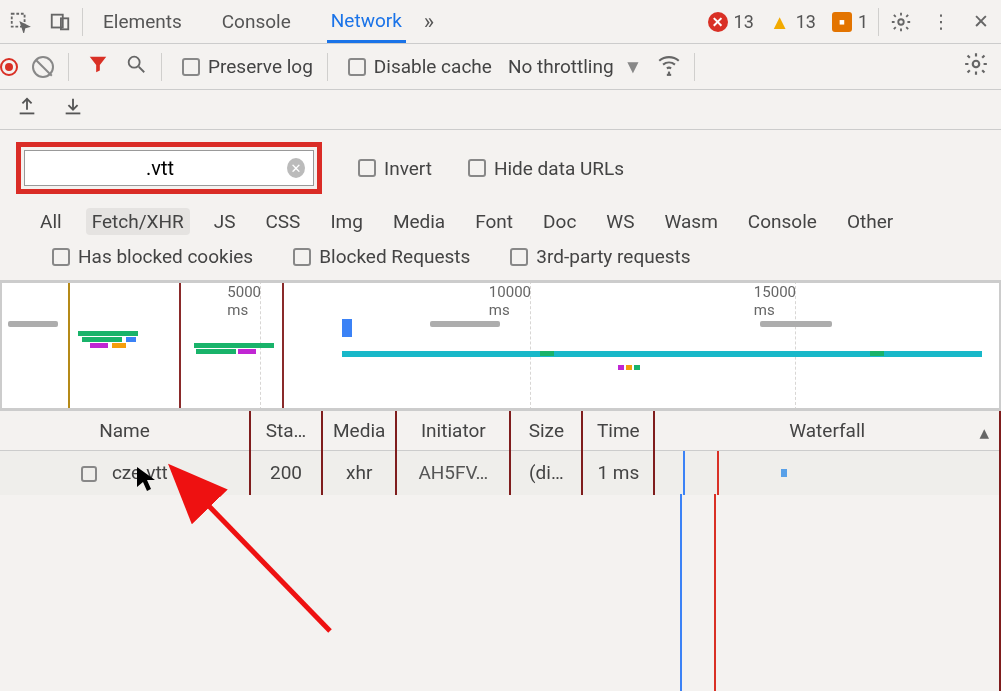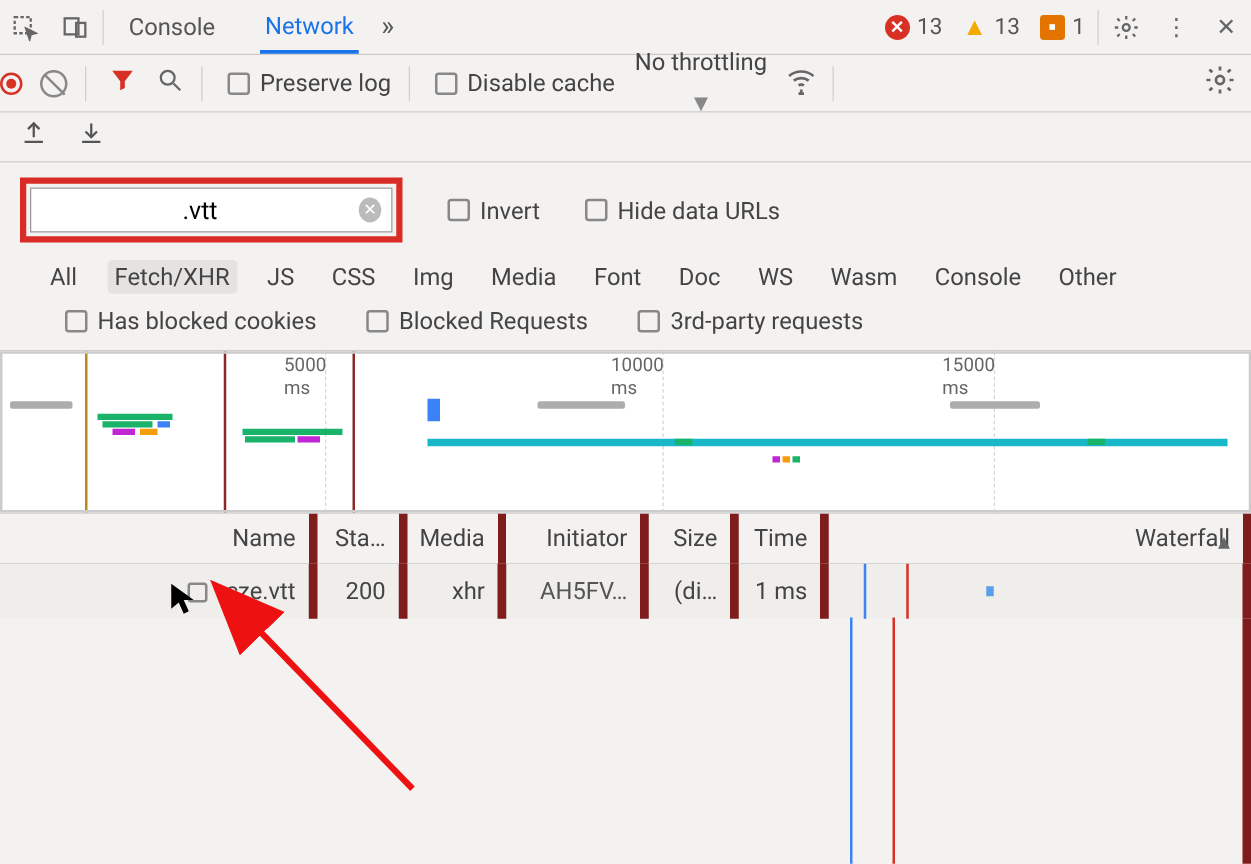--- a/index.html
+++ b/index.html
@@ -23,21 +23,21 @@
   
   .toolbar { display:flex; align-items:center; height:46px; border-bottom:1px solid #ccc; }
   .rec { width:18px; height:18px; border:2px solid #d93025; border-radius:50%; display:flex; align-items:center; justify-content:center; cursor:pointer;}
   .rec::after { content:""; width:8px; height:8px; background:#d93025; border-radius:50%; }
   .clear { width:22px; height:22px; border:2px solid #888; border-radius:50%; position:relative; cursor:pointer; margin-left:14px;}
   .clear::after { content:""; position:absolute; width:22px; height:2px; background:#888; transform:rotate(45deg); top:9px; left:-1px;}
   .funnel { color:#d93025; margin-left:16px; cursor:pointer;}
   .search-icon { color:#666; margin-left:16px; cursor:pointer;}
   .chk { display:flex; align-items:center; gap:8px; margin-left:18px; cursor:pointer;}
   .chk .box { width:18px; height:18px; border:2px solid #888; border-radius:3px;}
-  .throttle { display:flex; align-items:center; gap:10px; margin-left:16px; cursor:pointer;flex-direction:column;}
+  .throttle { display:flex; align-items:center; gap:10px; margin-left:16px; cursor:pointer;}
   .wifi { margin-left:14px; color:#666; }
   .toolbar .gear2 { margin-left:auto; margin-right:12px; color:#666; cursor:pointer;}
 
   
   .ioRow { display:flex; align-items:center; gap:24px; height:40px; border-bottom:1px solid #ccc; padding-left:16px; }
 
   
   .filterRow { display:flex; align-items:center; gap:18px; padding: 12px 16px 6px 16px; position:relative;}
   .filterBoxWrap { border:5px solid #da2c26; padding:3px; display:flex; align-items:center;}
   .filterBox { width: 290px; height:36px; display:flex; align-items:center; border:1px solid #999; background:#fff; padding:0 8px;}
@@ -58,21 +58,21 @@
   .overview .tickLabel { position:absolute; top:2px; transform:translateX(-100%); }
   .track { position:absolute; height:6px; background:#adadad; border-radius:2px;}
   .bar   { position:absolute; height:5px; }
   .vline { position:absolute; top:0; bottom:0; width:2px; }
   .vline.gold { background:#b58a18; }
   .vline.red  { background:#8a2a2a; }
 
   
   .tableWrap { position:relative; }
   table { width:100%; border-collapse: collapse; font-size:19px; }
-  th, td { text-align:right; padding:8px 10px; border-right:7px solid #7f1d1d; }
+  th, td { text-align:center; padding:8px 10px; border-right:2px solid #7f1d1d; }
   th { background:#f4f2f0; border-bottom:1px solid #ccc; font-weight:400; color:#444; position:relative;}
   tr.reqRow { background:#efeeeb; height:44px;}
   .sortInd { position:absolute; right:10px; top:10px; color:#666;}
   .initLink { color:#555; text-decoration-style: solid;}
   .wfCell { position:relative; height:44px; }
   .wfCell .vline { top:0; bottom:0;}
   .reqBar { position:absolute; top:18px; height:8px; background:#58a0e8;}
 
   
   .arrow { position:absolute; pointer-events:none; }
@@ -91,20 +91,21 @@
       </svg>
   </div>
   <div class="icon-btn">
     <svg class="ic" viewBox="0 0 24 24" fill="none" stroke="#666" stroke-width="2">
         <rect x="3" y="4" width="12" height="14"></rect>
         <rect x="13" y="8" width="8" height="12"></rect>
       </svg>
   </div>
   <div class="divider-v"></div>
   <div class="tabs">
+    <div class="tab">Elements</div>
     <div class="tab">Console</div>
     <div class="tab active">Network</div>
   </div>
   <div class="chevrons">»</div>
 
   <div class="right">
     <div class="badge">
       <span class="circ err">✕</span>
       <span>13</span>
     </div>

